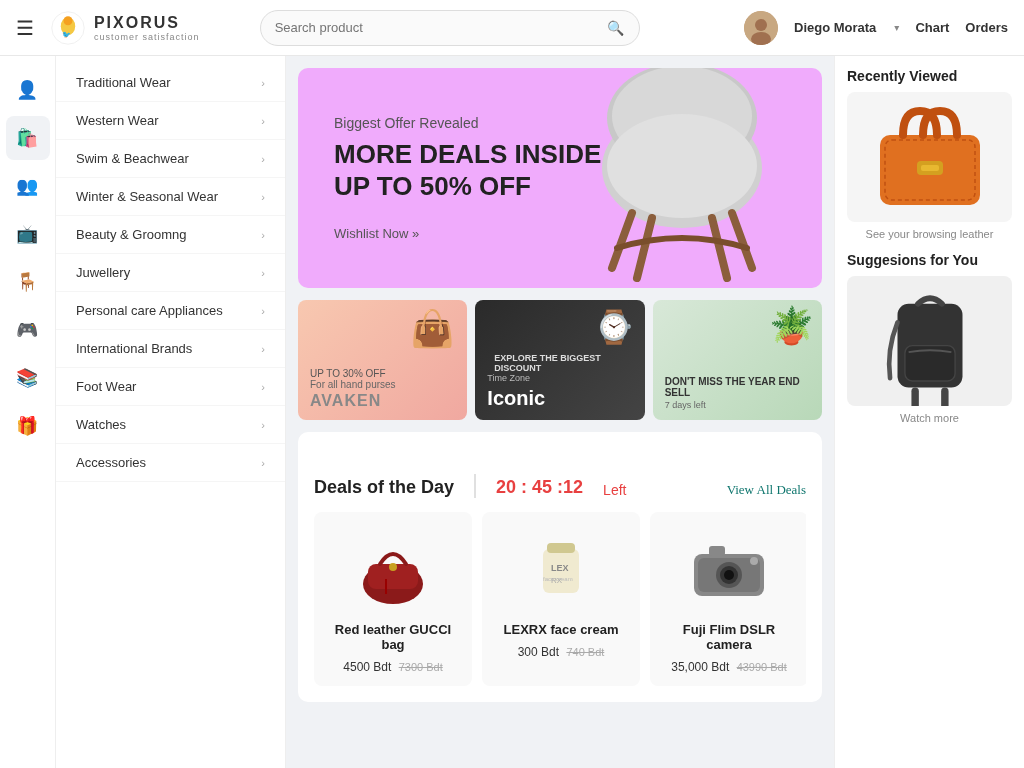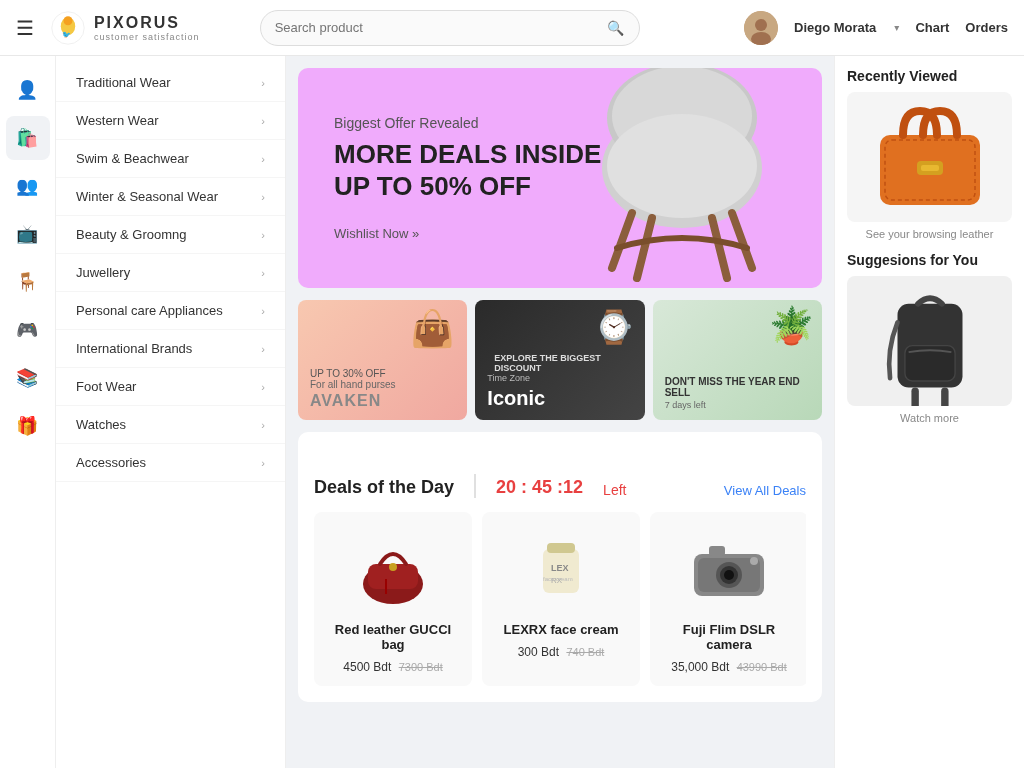--- a/index.html
+++ b/index.html
@@ -209,21 +209,21 @@
       display: flex;
       align-items: flex-end;
       gap: 20px;
       margin-bottom: 14px;
       margin-top: 26px;
     }
     .deals-title { font-size: 18px; font-weight: 700; color: #222; }
     .deals-divider { width: 2px; height: 24px; background: #e0e0e0; }
     .deals-timer { font-size: 18px; font-weight: 700; color: #e84040; }
     .deals-left { font-size: 14px; color: #e84040; font-weight: 500; }
-    .view-all { margin-left: auto; font-size: 13px; color: #3b82f6; cursor: pointer; }
+    .view-all { margin-left: auto; font-size: 13px; color: #0f766e; cursor: pointer; font-family: Liberation Serif, serif; }
     .deals-grid { display: flex; gap: 10px; overflow-x: auto; }
     .deal-card {
       min-width: 158px;
       background: #f9f9f9;
       border-radius: 8px;
       padding: 12px;
       display: flex;
       flex-direction: column;
       align-items: center;
       gap: 8px;

